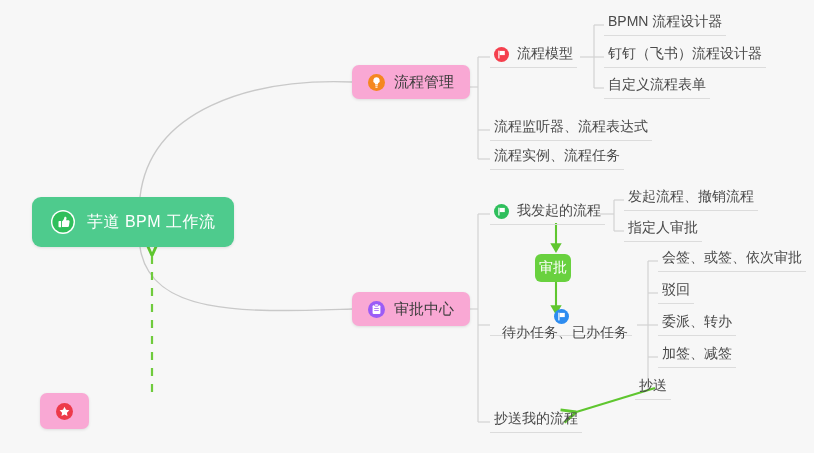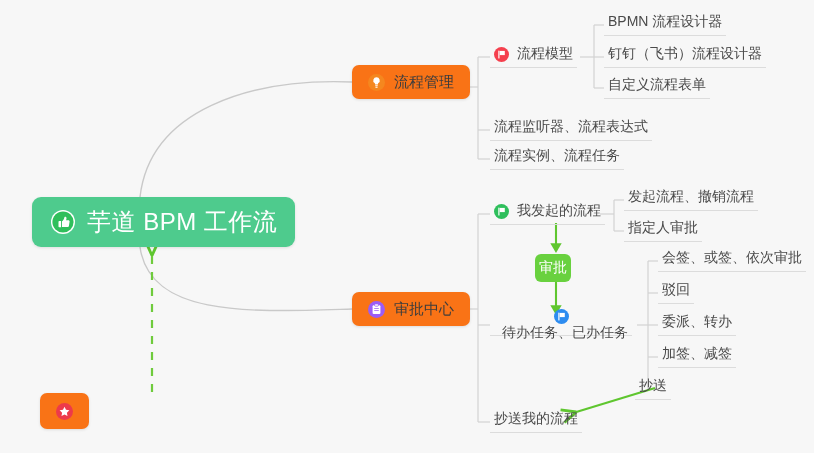--- a/index.html
+++ b/index.html
@@ -38,28 +38,28 @@
   
   .root {
     background: #4ECB8D;
     border-radius: 9px;
     padding: 0 18px;
     height: 50px;
     box-shadow: 0 1px 3px rgba(0,0,0,0.10);
   }
   .root .label {
     color: #ffffff;
-    font-size: 24px;
+    font-size: 16px;
     letter-spacing: 0.5px;
     margin-left: 11px;
   }
 
   
   .card {
-    background: #f97316;
+    background: #f9a8d4;
     border-radius: 7px;
     padding: 0 16px;
     height: 34px;
     box-shadow: 0 1px 3px rgba(0,0,0,0.11);
   }
   .card .label {
     color: #3d3d3d;
     font-size: 15px;
     margin-left: 9px;
   }

